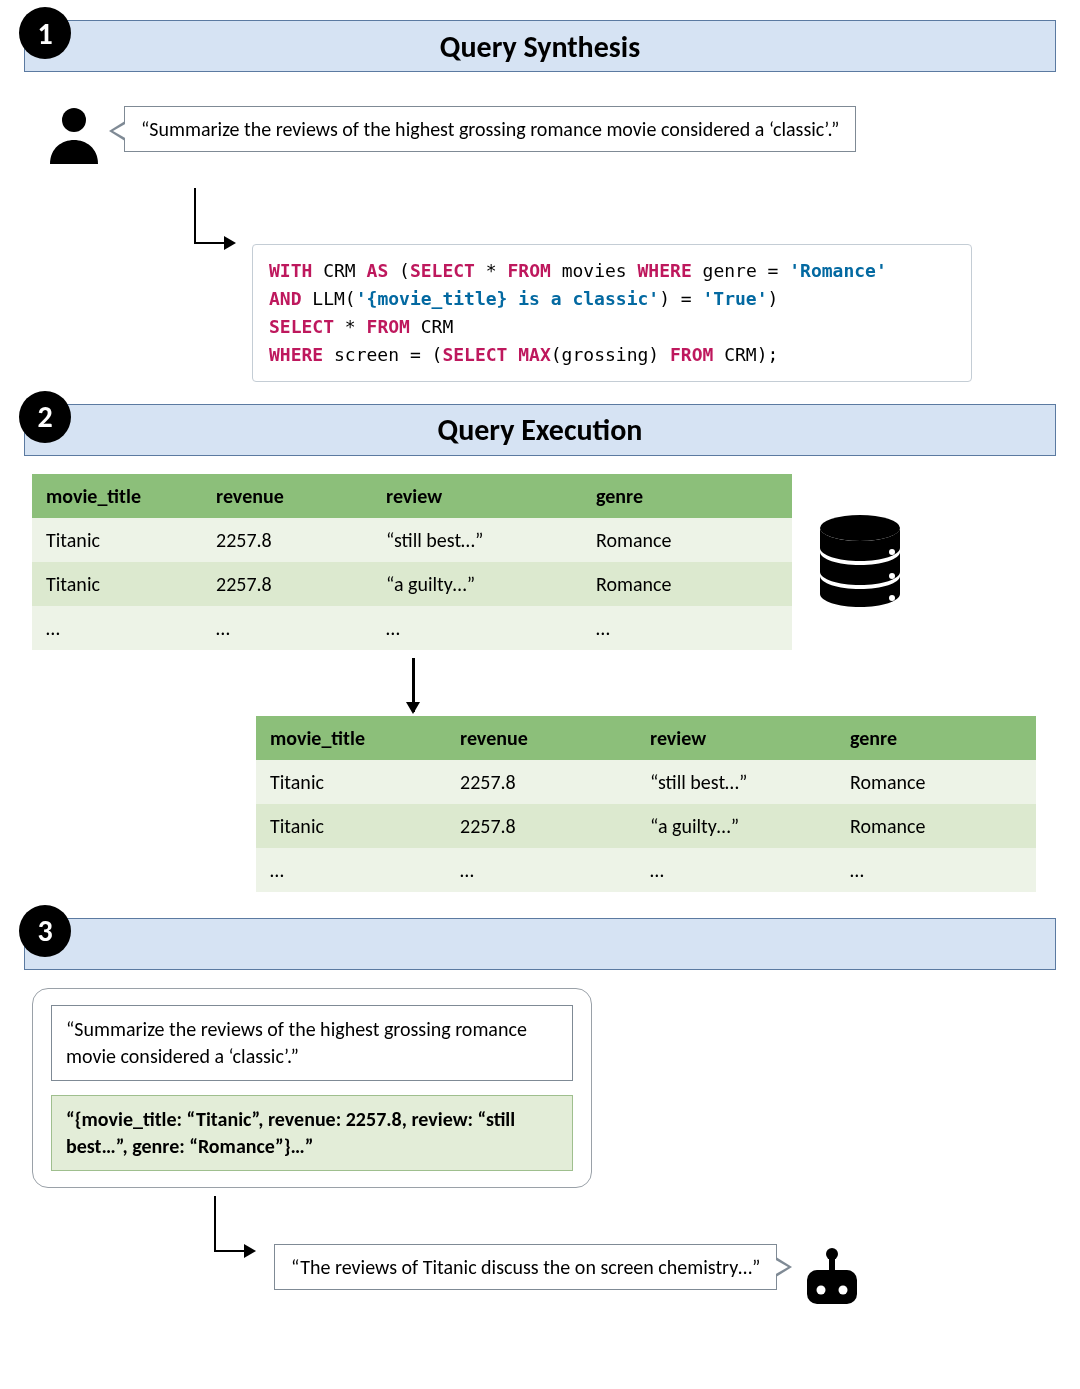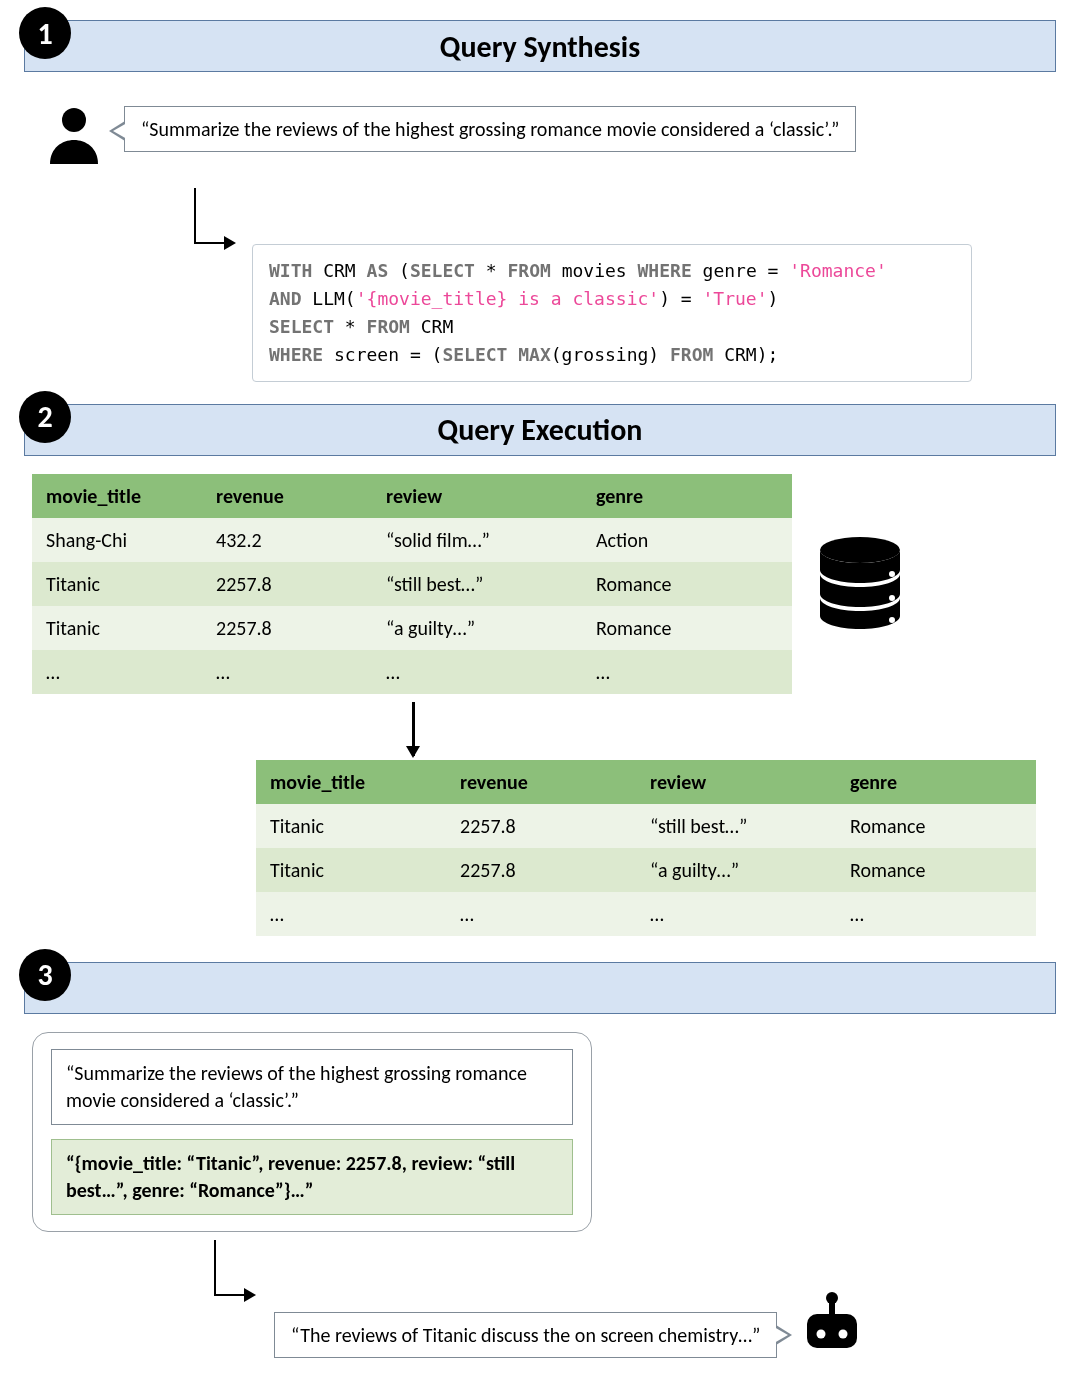--- a/index.html
+++ b/index.html
@@ -111,22 +111,22 @@
     border: 1px solid #c4cdd5;
     border-radius: 4px;
     padding: 12px 16px;
     font-family: Menlo, Consolas, monospace;
     font-size: 18px;
     line-height: 1.55;
     white-space: pre;
     background: #fff;
     width: 720px;
   }
-  .kw { color: #737373; font-weight: 600; }
-  .str { color: #ec4899; }
+  .kw { color: #be185d; font-weight: 600; }
+  .str { color: #0369a1; font-weight: bold; }
   
   .tbl {
     border-collapse: collapse;
     font-size: 20px;
   }
   .tbl th {
     background: #8cbf7a;
     text-align: left;
     font-weight: 700;
     padding: 10px 14px;
@@ -200,21 +200,21 @@
     content: "";
     position: absolute;
     right: -2px;
     bottom: -8px;
     border-style: solid;
     border-width: 7px 0 7px 12px;
     border-color: transparent transparent transparent #000;
   }
   .answer-row {
     display: flex;
-    align-items: flex-end;
+    align-items: flex-start;
     gap: 22px;
     margin-left: 250px;
     margin-top: -8px;
   }
   .robot-icon svg { width: 66px; height: 66px; }
 </style>
 </head>
 <body>
 
 <div class="stage-header">
@@ -249,26 +249,20 @@
     <table class="tbl tbl1">
       <thead>
           <tr>
         <th>movie_title</th>
         <th>revenue</th>
         <th>review</th>
         <th>genre</th>
       </tr>
         </thead>
       <tbody>
-        <tr>
-            <td>Shang-Chi</td>
-            <td>432.2</td>
-            <td>“solid film…”</td>
-            <td>Action</td>
-          </tr>
         <tr>
             <td>Titanic</td>
             <td>2257.8</td>
             <td>“still best…”</td>
             <td>Romance</td>
           </tr>
         <tr>
             <td>Titanic</td>
             <td>2257.8</td>
             <td>“a guilty…”</td>

